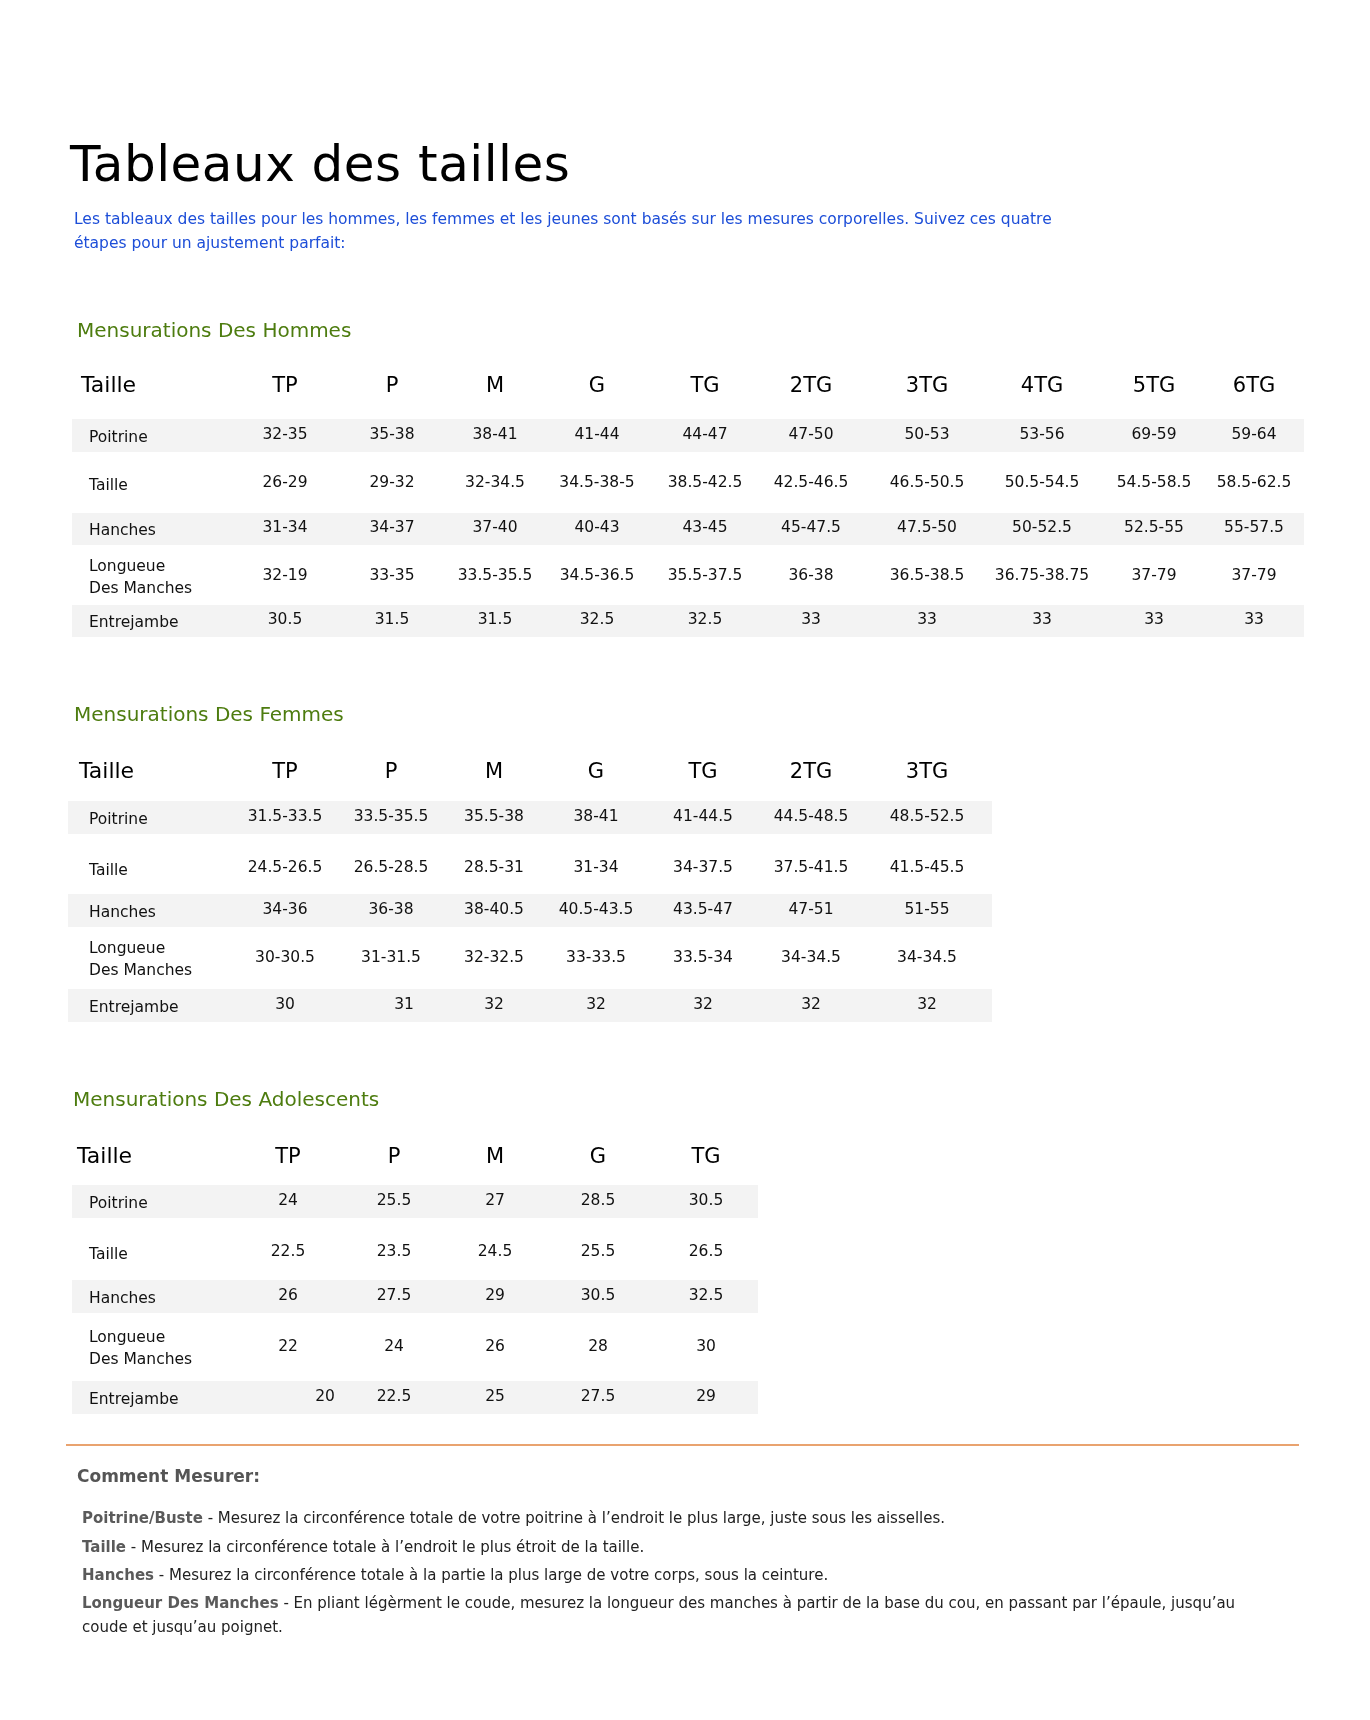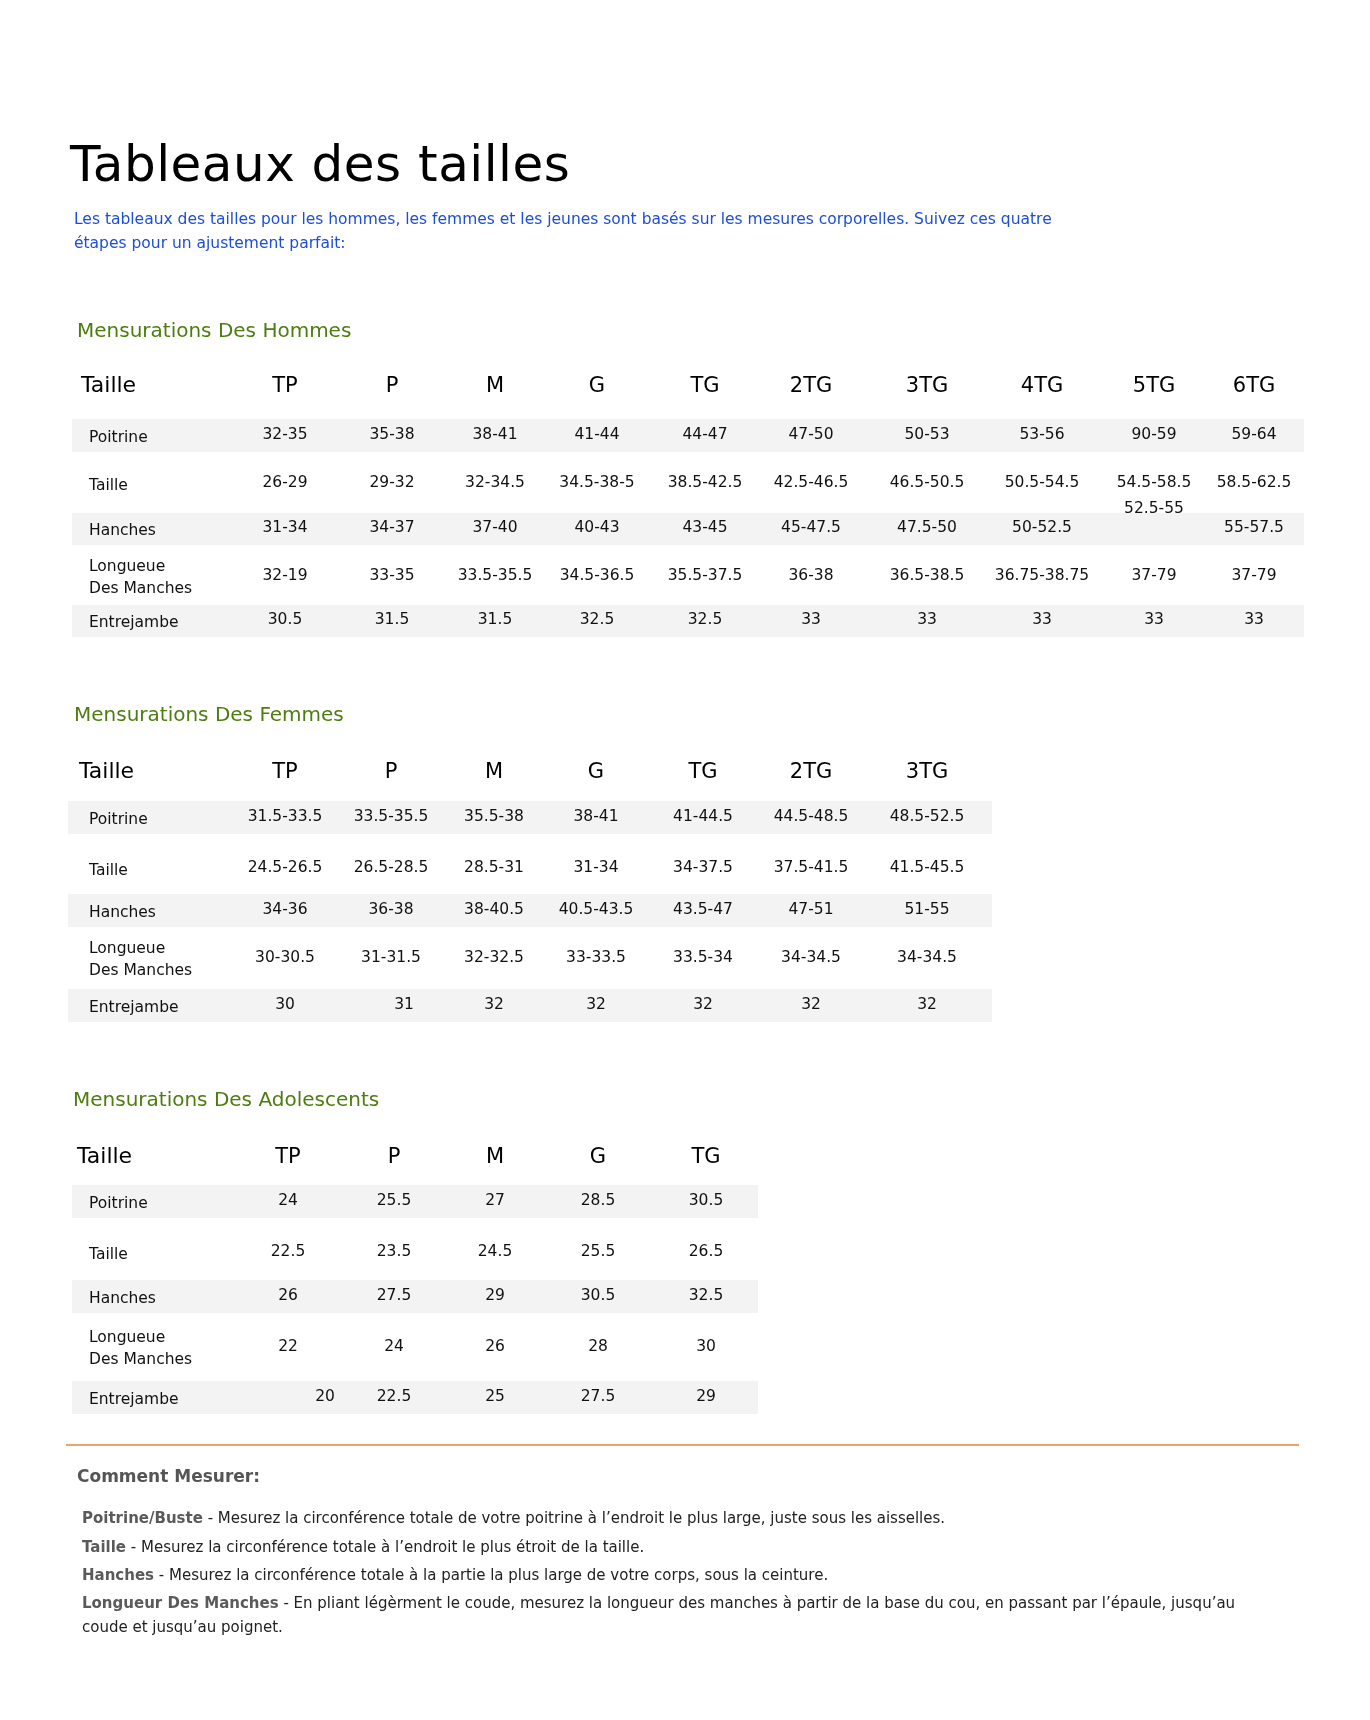--- a/index.html
+++ b/index.html
@@ -48,21 +48,21 @@
         <div class="band" style="left: 72px; top: 419px; width: 1232px; height: 33px; background: rgb(243, 243, 243);"></div>
         <div class="rowlabel" style="left: 89px; top: 425.5px;">Poitrine</div>
         <div class="cell" style="left: 285px; top: 423.5px;">32-35</div>
         <div class="cell" style="left: 392px; top: 423.5px;">35-38</div>
         <div class="cell" style="left: 495px; top: 423.5px;">38-41</div>
         <div class="cell" style="left: 597px; top: 423.5px;">41-44</div>
         <div class="cell" style="left: 705px; top: 423.5px;">44-47</div>
         <div class="cell" style="left: 811px; top: 423.5px;">47-50</div>
         <div class="cell" style="left: 927px; top: 423.5px;">50-53</div>
         <div class="cell" style="left: 1042px; top: 423.5px;">53-56</div>
-        <div class="cell" style="left: 1154px; top: 423.5px;">90-59</div>
+        <div class="cell" style="left: 1154px; top: 423.5px;">69-59</div>
         <div class="cell" style="left: 1254px; top: 423.5px;">59-64</div>
       </div>
       <div>
         <div class="rowlabel" style="left: 89px; top: 473.5px;">Taille</div>
         <div class="cell" style="left: 285px; top: 471.5px;">26-29</div>
         <div class="cell" style="left: 392px; top: 471.5px;">29-32</div>
         <div class="cell" style="left: 495px; top: 471.5px;">32-34.5</div>
         <div class="cell" style="left: 597px; top: 471.5px;">34.5-38-5</div>
         <div class="cell" style="left: 705px; top: 471.5px;">38.5-42.5</div>
         <div class="cell" style="left: 811px; top: 471.5px;">42.5-46.5</div>
@@ -75,21 +75,21 @@
         <div class="band" style="left: 72px; top: 513px; width: 1232px; height: 32px; background: rgb(243, 243, 243);"></div>
         <div class="rowlabel" style="left: 89px; top: 519px;">Hanches</div>
         <div class="cell" style="left: 285px; top: 517px;">31-34</div>
         <div class="cell" style="left: 392px; top: 517px;">34-37</div>
         <div class="cell" style="left: 495px; top: 517px;">37-40</div>
         <div class="cell" style="left: 597px; top: 517px;">40-43</div>
         <div class="cell" style="left: 705px; top: 517px;">43-45</div>
         <div class="cell" style="left: 811px; top: 517px;">45-47.5</div>
         <div class="cell" style="left: 927px; top: 517px;">47.5-50</div>
         <div class="cell" style="left: 1042px; top: 517px;">50-52.5</div>
-        <div class="cell" style="left: 1154px; top: 498px; text-align: center;">52.5-55</div>
+        <div class="cell" style="left: 1154px; top: 517px; text-align: center;">52.5-55</div>
         <div class="cell" style="left: 1254px; top: 517px;">55-57.5</div>
       </div>
       <div>
         <div class="rowlabel" style="left: 89px; top: 555px;">
           <div>Longueue</div>
           <div>Des Manches</div>
         </div>
         <div class="cell" style="left: 285px; top: 565px;">32-19</div>
         <div class="cell" style="left: 392px; top: 565px;">33-35</div>
         <div class="cell" style="left: 495px; top: 565px;">33.5-35.5</div>

